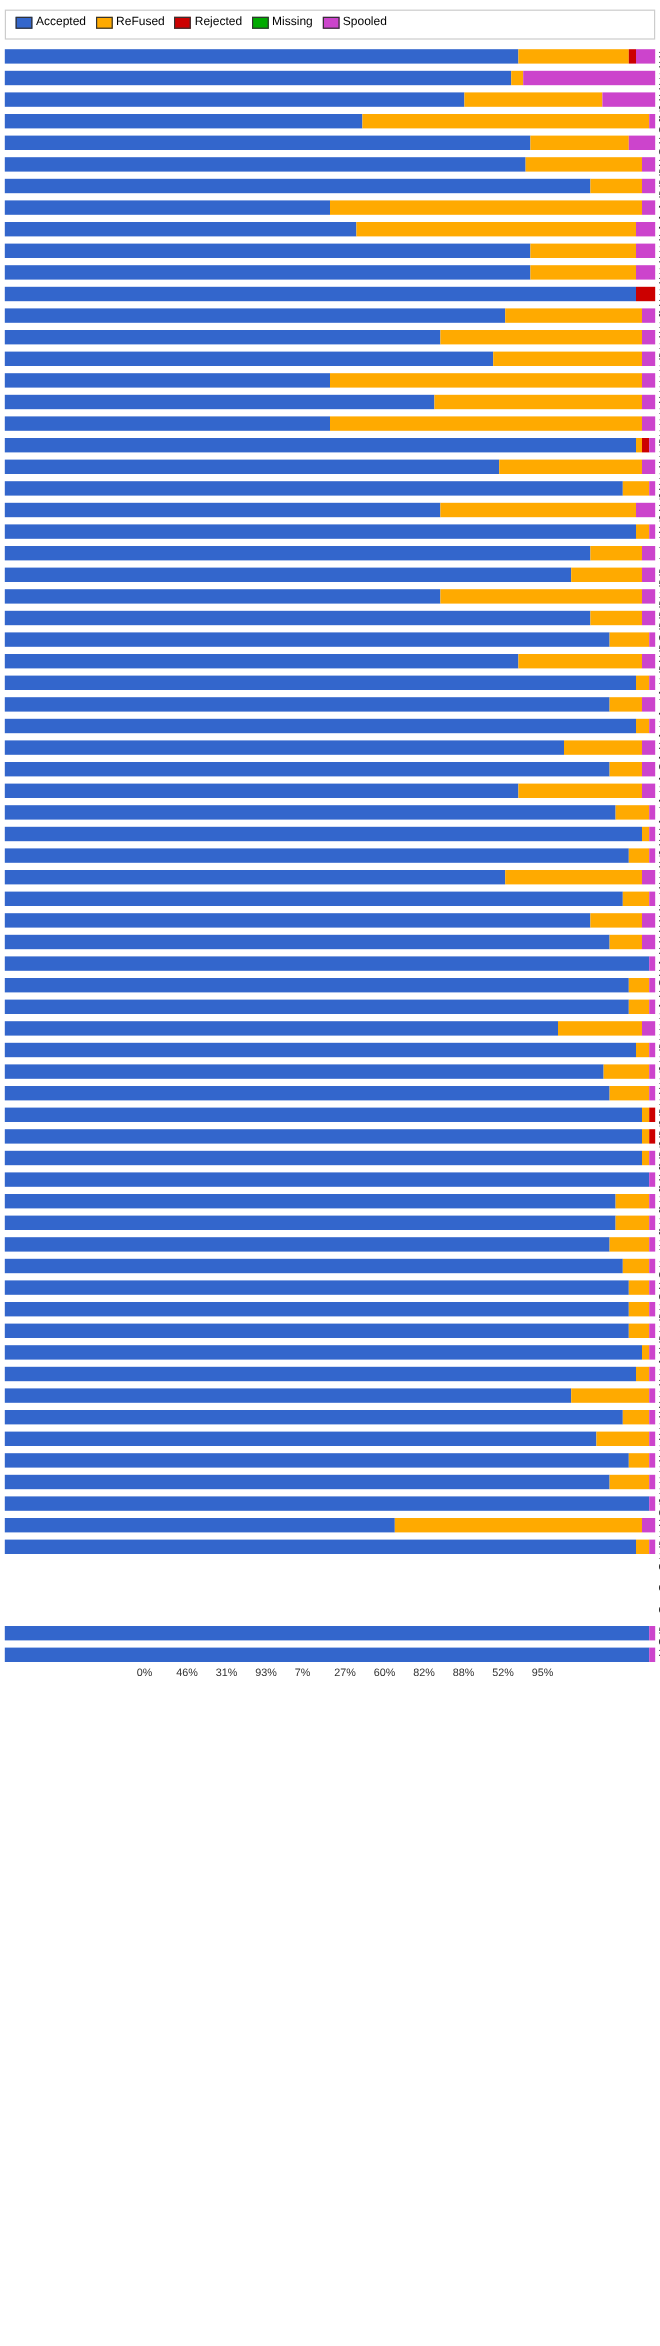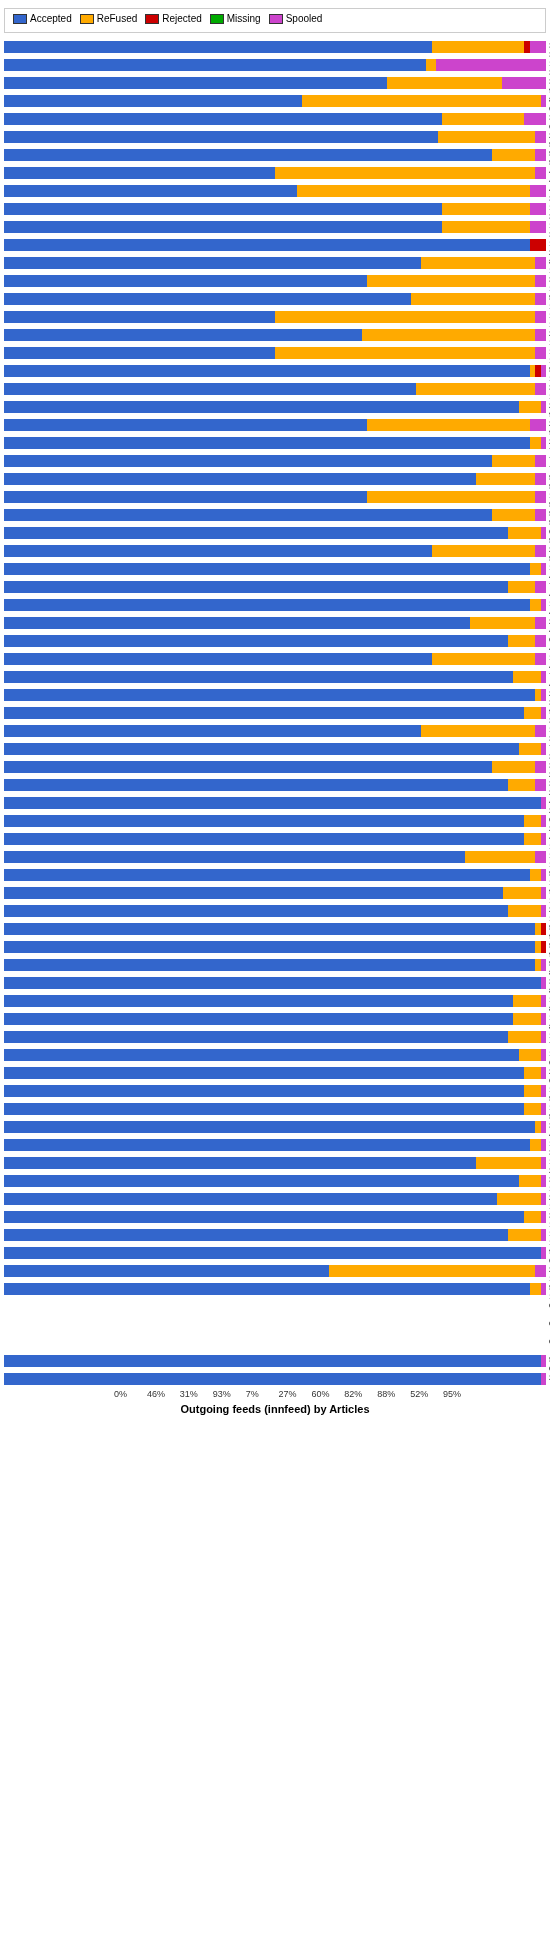--- a/index.html
+++ b/index.html
@@ -881,14 +881,13 @@
       <div class="x-tick">93%</div>
       <div class="x-tick">7%</div>
       <div class="x-tick">27%</div>
       <div class="x-tick">60%</div>
       <div class="x-tick">82%</div>
       <div class="x-tick">88%</div>
       <div class="x-tick">52%</div>
       <div class="x-tick">95%</div>
     </div>
 
-  <div class="x-title">Outgoing feeds (innfeed) by Articles</div>
 </div>
 
 </body></html>

